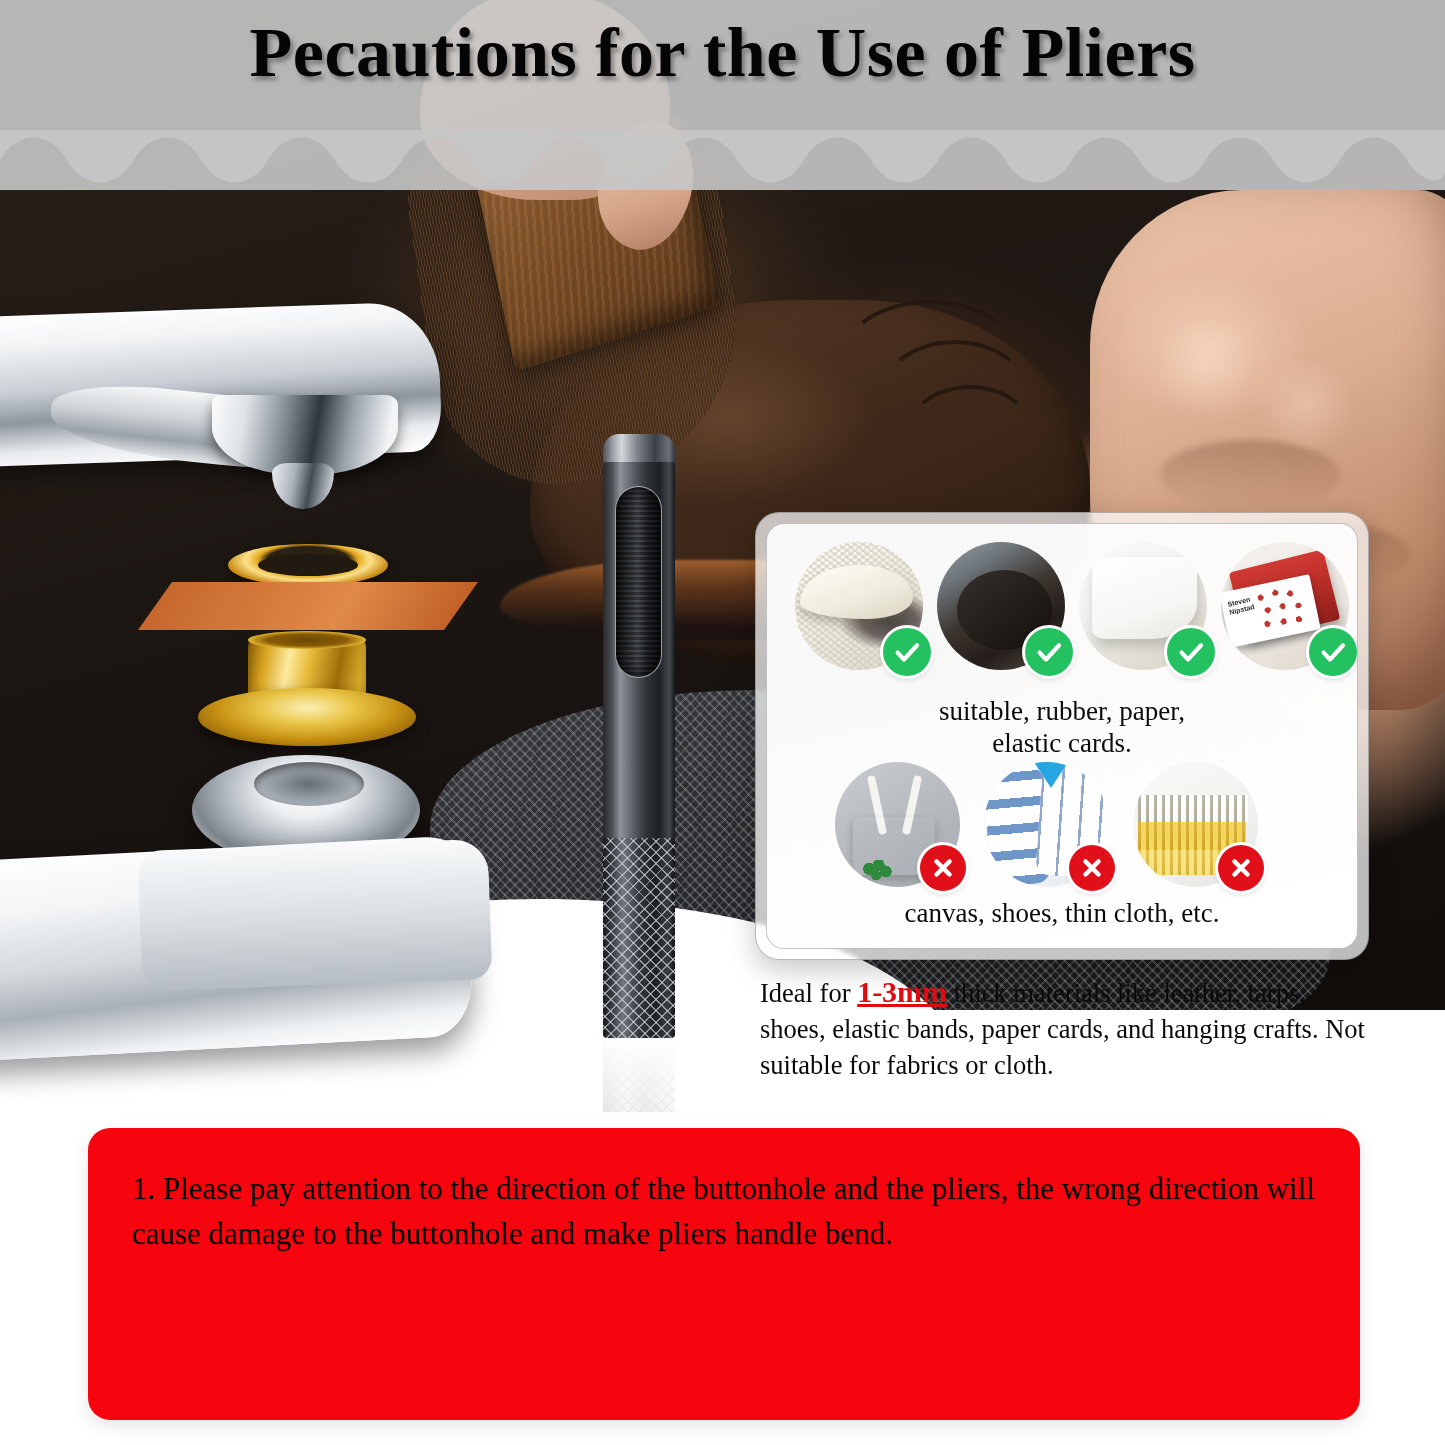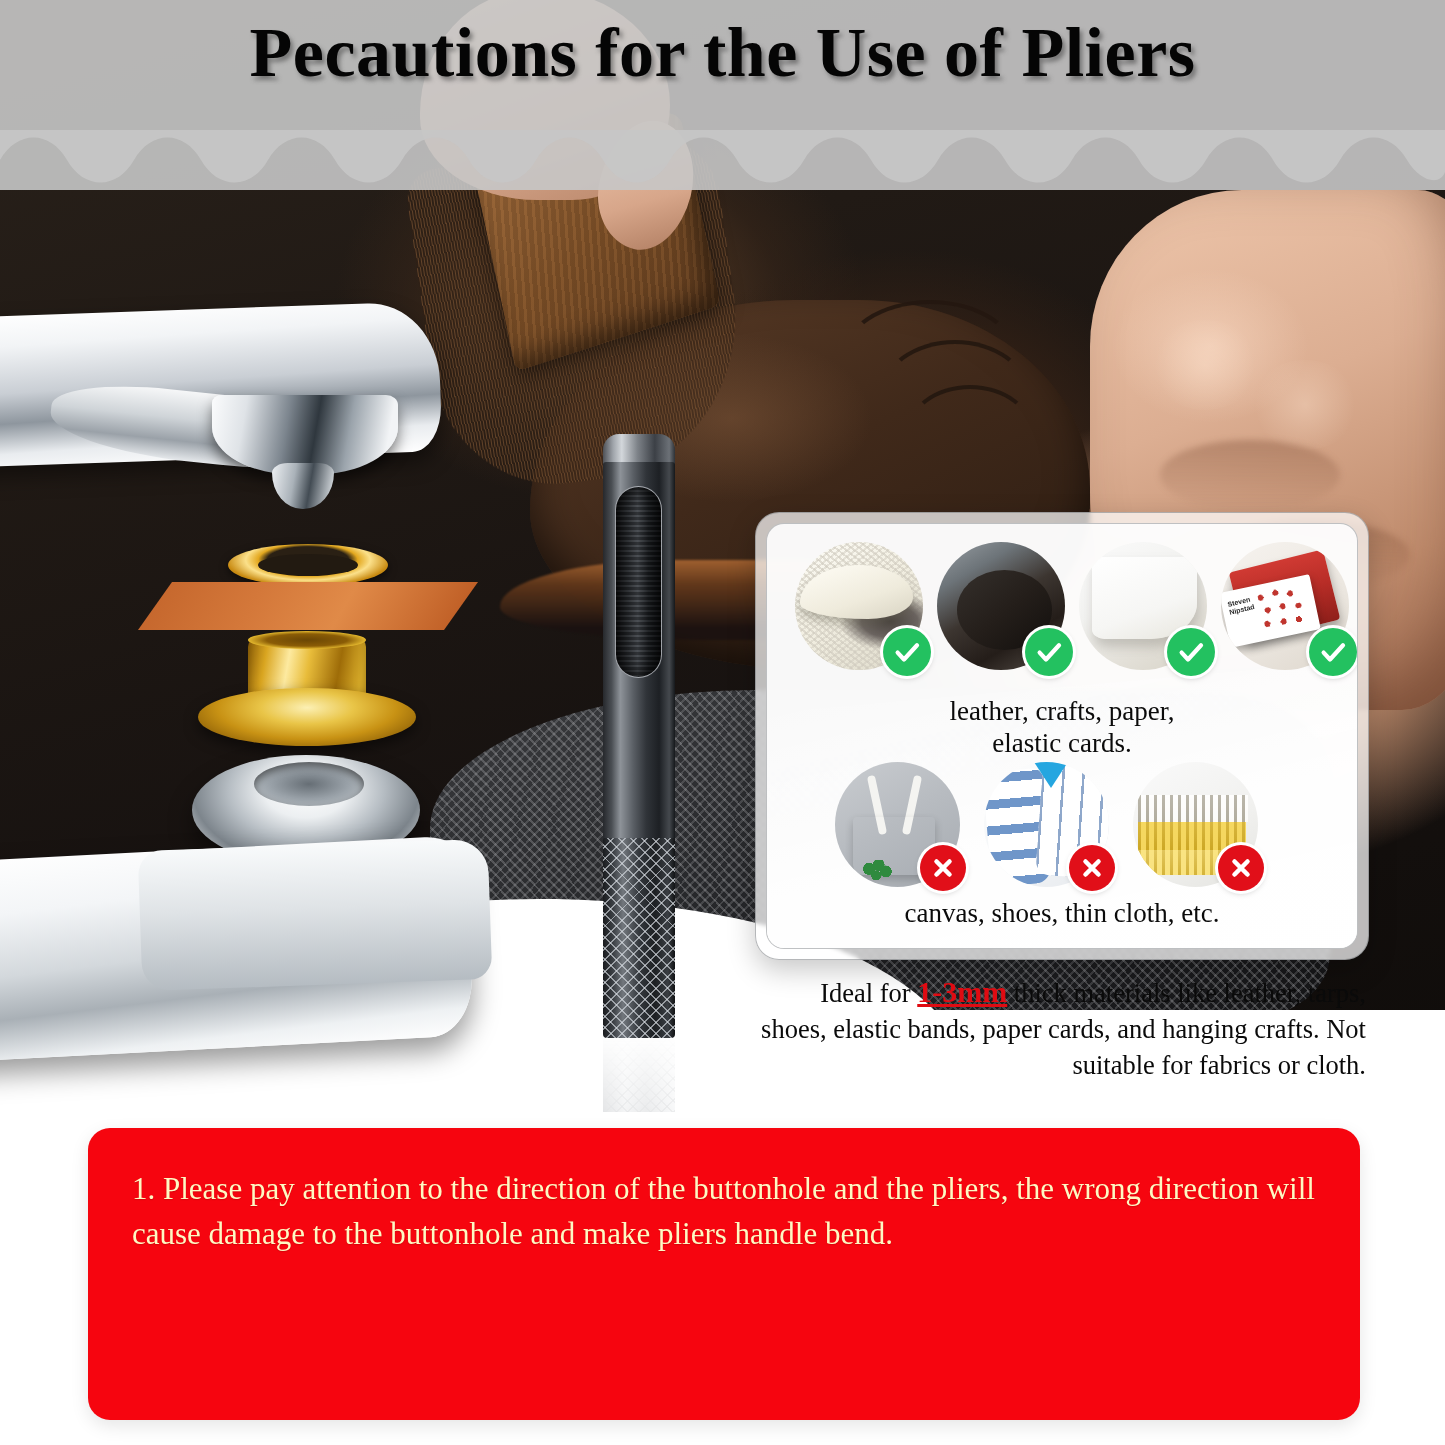--- a/index.html
+++ b/index.html
@@ -588,21 +588,21 @@
     background:
       repeating-linear-gradient(90deg, rgba(190,150,30,.4) 0 3px, rgba(250,228,130,.95) 3px 8px),
       linear-gradient(180deg,#f7e487,#e3c64a);
   }
 
   
   .ideal-text {
     position: absolute;
     left: 760px; top: 972px;
     width: 606px;
-    text-align: right;
+    text-align: left;
     font-size: 26.5px;
     line-height: 1.34;
     color: #0a0a0a;
     font-family: "Liberation Serif", "DejaVu Serif", serif;
   }
   .ideal-text .hl {
     color: #e00b12;
     font-weight: bold;
     text-decoration: underline;
     font-size: 30px;
@@ -612,21 +612,21 @@
   .warn-box {
     position: absolute;
     left: 88px; top: 1128px;
     width: 1272px; height: 292px;
     background: #f6050f;
     border-radius: 22px;
     box-shadow: 0 6px 18px rgba(0,0,0,.10);
     padding: 38px 44px 30px 44px;
   }
   .warn-box p {
-    color: #fef9c3;
+    color: #000000;
     font-size: 31px;
     line-height: 1.46;
     font-family: "Liberation Serif", "DejaVu Serif", serif;
     text-shadow: 0 1px 1px rgba(120,0,0,.25);
   }
 </style>
 </head>
 <body>
 
 <div class="page">
@@ -755,21 +755,21 @@
           <div class="badge ok" style="width:48px;height:48px;right:-8px;bottom:-6px;">
             <svg width="30" height="30" viewBox="0 0 24 24" aria-hidden="true">
               <path d="M4.5 12.5 L9.6 18 L20 6.6" fill="none" stroke="#ffffff" stroke-width="3.4" stroke-linecap="round" stroke-linejoin="round"></path>
             </svg>
           </div>
         </div>
 
       </div>
 
       <div class="mat-label" style="top:172px;">
-        <div>leather, crafts, paper,</div>
+        <div>suitable, rubber, paper,</div>
         <div>elastic cards.</div>
       </div>
 
       <div class="thumb-row" style="left:68px; top:238px; gap:24px;">
 
         <div class="thumb" style="width:125px;height:125px;">
           <div class="disc">
             <div class="art-canvas">
               <div class="tote-handle" style="left:30%; top:10%; transform:rotate(-12deg);"></div>
               <div class="tote-handle" style="left:58%; top:10%; transform:rotate(12deg);"></div>

